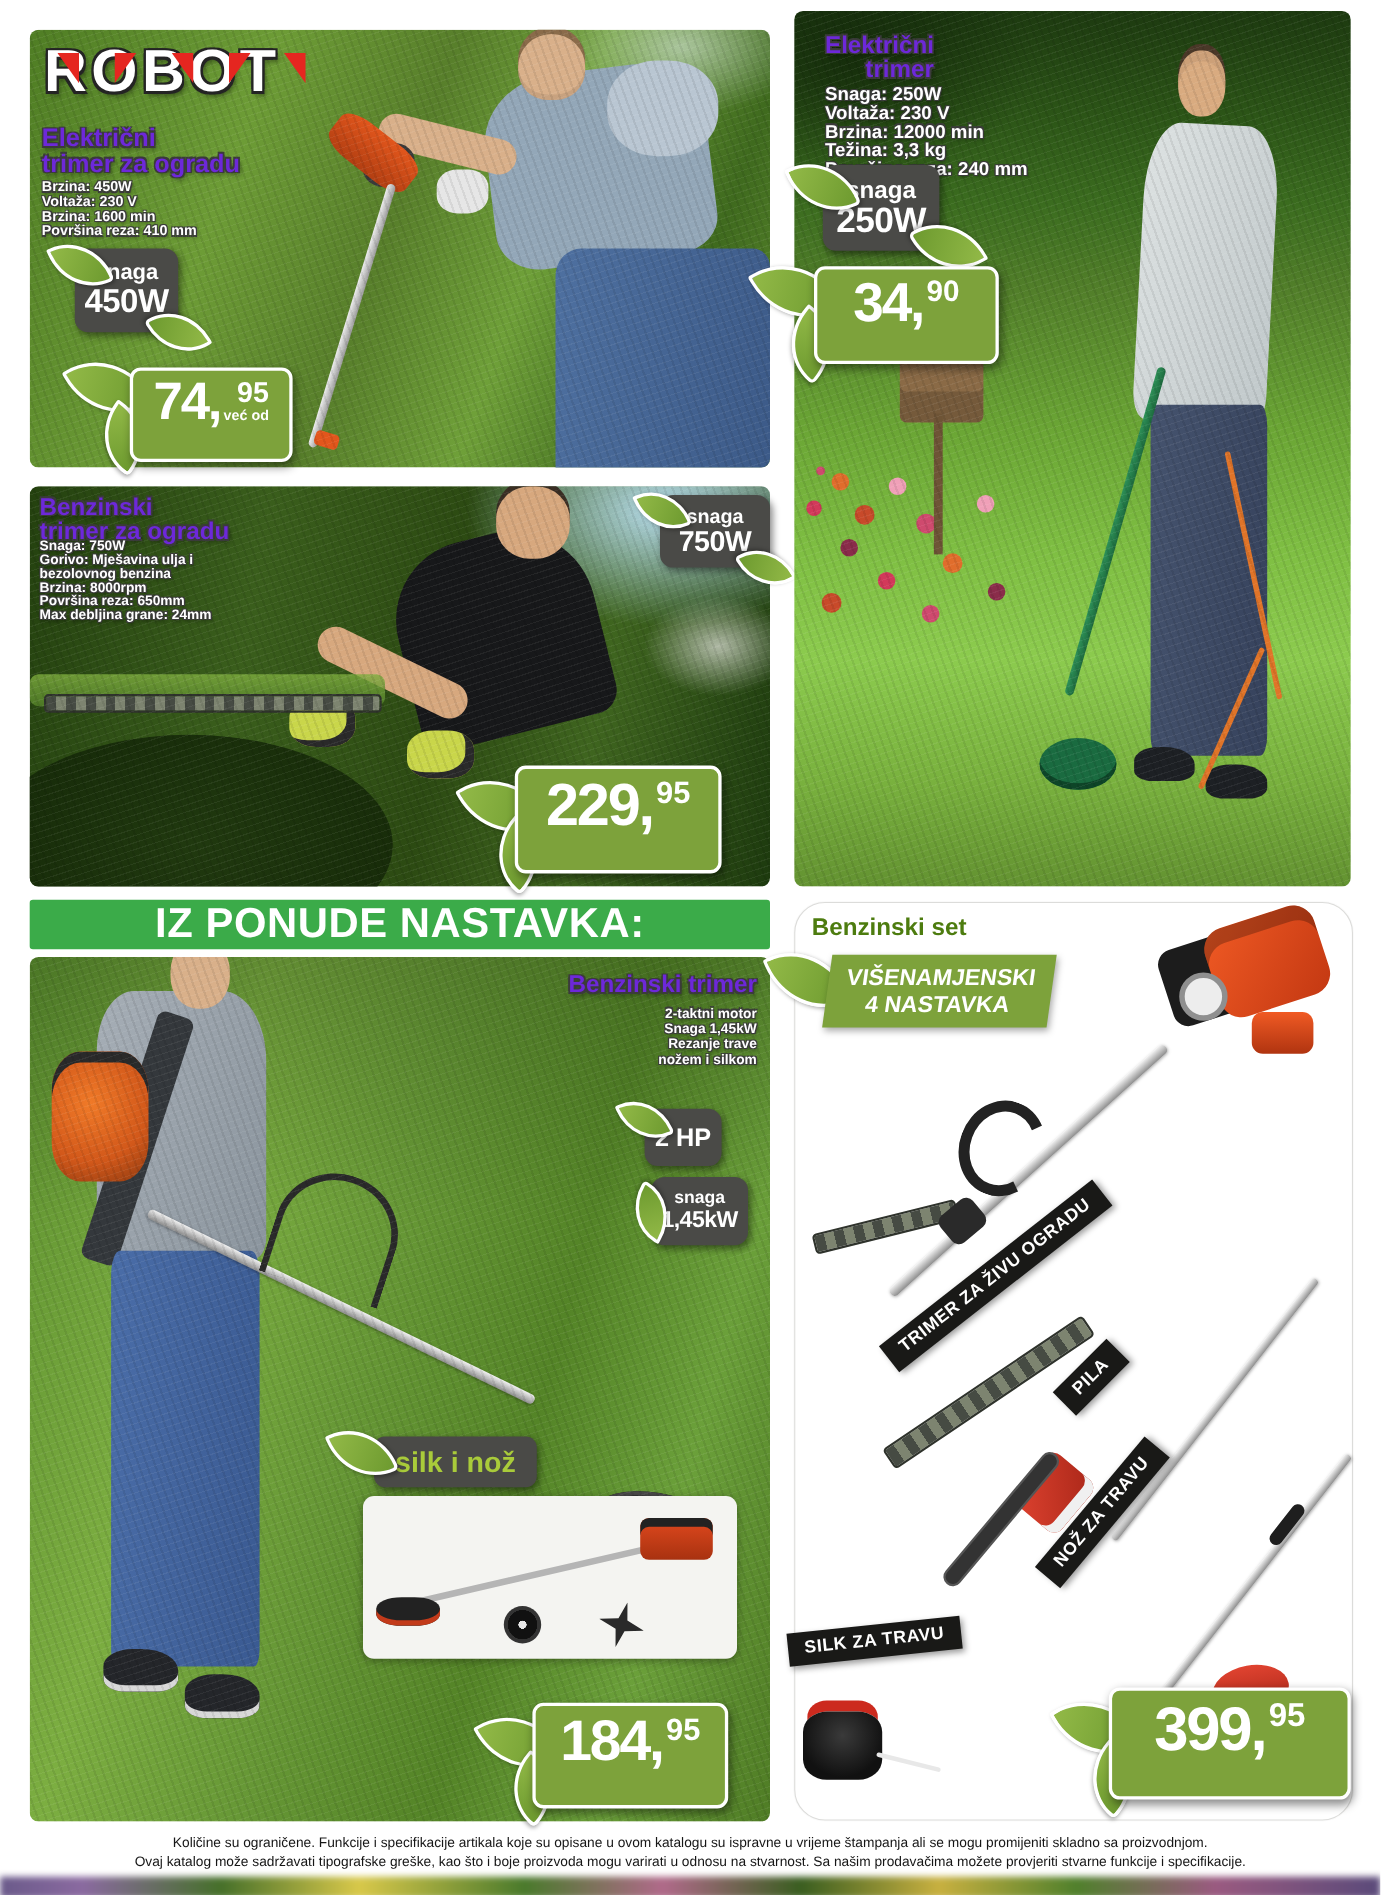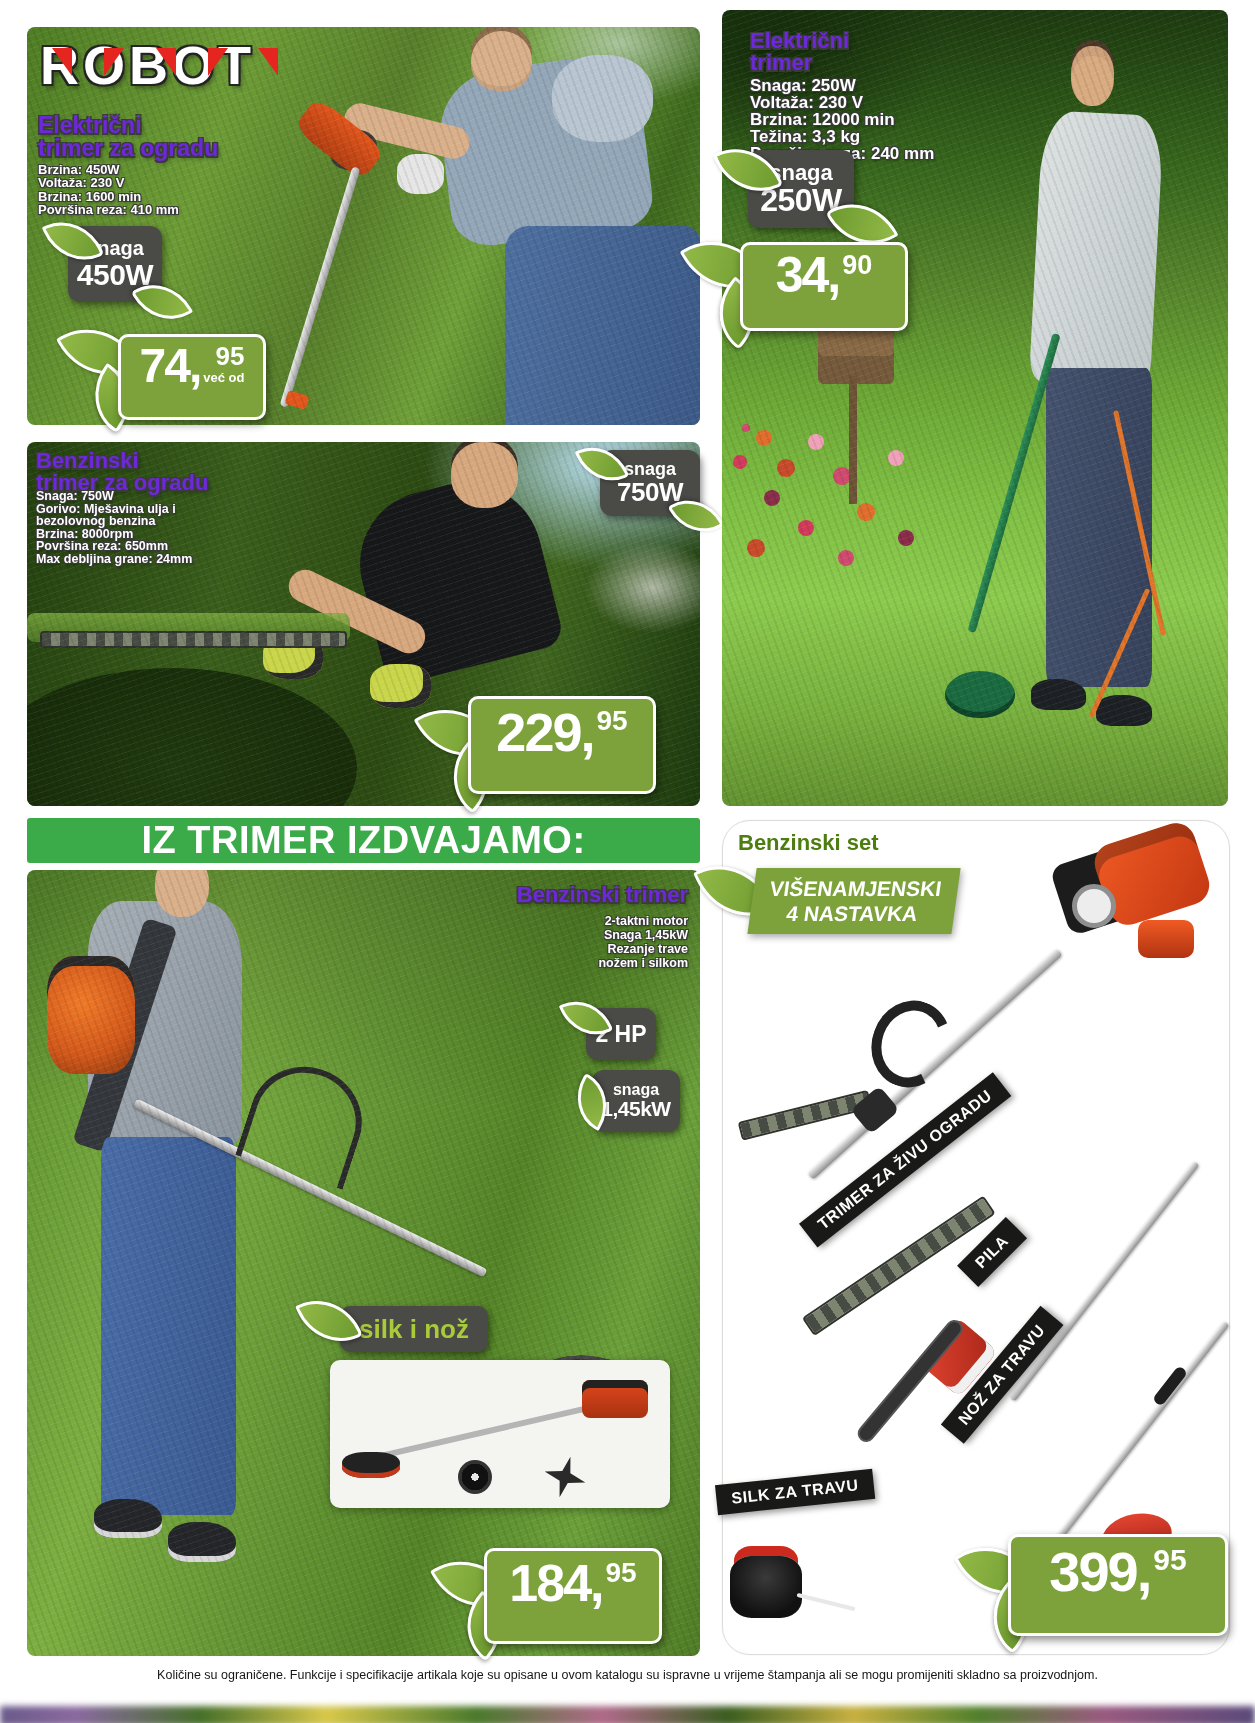--- a/index.html
+++ b/index.html
@@ -154,21 +154,21 @@
   <i class="leaf" style="left:426px;top:700px;width:56px;height:60px;transform:rotate(-30deg);"></i>
   <i class="leaf" style="left:446px;top:750px;width:44px;height:48px;transform:rotate(40deg);"></i>
   <div class="price" style="left:468px;top:696px;width:182px;height:84px;padding-top:8px;">
     <span class="p-whole" style="font-size:54px;">229,</span>
     <span class="p-side">
       <span class="p-cents" style="font-size:28px;">95</span>
     </span>
   </div>
 
   <div class="section-banner" style="left:27px;top:818px;width:673px;height:45px;font-size:38px;">
-    <span>IZ TRIMER IZDVAJAMO:</span>
+    <span>IZ PONUDE NASTAVKA:</span>
   </div>
 
   <div class="photo" style="left:27px;top:870px;width:673px;height:786px;background:
        linear-gradient(180deg, rgba(20,40,8,.25) 0%, rgba(20,40,8,0) 30%),
        linear-gradient(105deg,#5e9130 0%,#7cae41 25%,#679836 45%,#548427 65%,#6ba03a 82%,#4f7c25 100%);">
     <div class="shape" style="left:9%;top:4%;width:23%;height:31%;background:linear-gradient(110deg,#a6aeb6,#8b959e);border-radius:22% 26% 8% 8%;"></div>
     <div class="shape" style="left:19%;top:-2%;width:8%;height:8%;background:#d9b08a;border-radius:46%;"></div>
     <div class="shape" style="left:12%;top:6%;width:5%;height:30%;background:#34383c;transform:rotate(18deg);border-radius:8px;"></div>
     <div class="shape" style="left:11%;top:34%;width:20%;height:48%;background:linear-gradient(95deg,#4a6da8,#3a5a92);border-radius:6% 6% 4% 4%;"></div>
     <div class="shape" style="left:10%;top:80%;width:10%;height:5%;background:#24262a;border-radius:40% 50% 30% 30%;box-shadow:inset 0 -6px 0 #d8d8d8;"></div>
@@ -237,21 +237,21 @@
     <div class="shape" style="left:61%;top:84%;width:11%;height:4%;background:#1d2024;border-radius:40% 50% 30% 30%;"></div>
     <div class="shape" style="left:74%;top:86%;width:11%;height:4%;background:#1d2024;border-radius:40% 50% 30% 30%;"></div>
     <div class="shape" style="left:57%;top:40%;width:8px;height:310px;background:linear-gradient(90deg,#2e9158,#1d6b3e);transform:rotate(16deg);border-radius:4px;"></div>
     <div class="shape" style="left:44%;top:83%;width:14%;height:6%;background:#1a6b40;border-radius:50%;box-shadow:inset 0 -6px 0 #0e4528;"></div>
     <div class="shape" style="left:82%;top:50%;width:5px;height:230px;background:#e07428;transform:rotate(-12deg);border-radius:3px;"></div>
     <div class="shape" style="left:78%;top:72%;width:5px;height:140px;background:#e07428;transform:rotate(24deg);border-radius:3px;"></div>
   </div>
 
   <div class="wtitle" style="left:750px;top:30px;font-size:22px;">
     <span style="display:block;">Električni</span>
-    <span style="display:block;">trimer</span>
+    <span style="display:block;text-align:right;">trimer</span>
   </div>
   <div class="wspecs" style="left:750px;top:77px;font-size:17px;line-height:1.0;">
     <span>Snaga: 250W</span>
     <span>Voltaža: 230 V</span>
     <span>Brzina: 12000 min</span>
     <span>Težina: 3,3 kg</span>
     <span>Površina reza: 240 mm</span>
   </div>
 
   <div class="dark-badge" style="left:748px;top:150px;width:106px;height:78px;">
@@ -315,16 +315,17 @@
   <i class="leaf" style="left:966px;top:1538px;width:56px;height:60px;transform:rotate(-30deg);"></i>
   <i class="leaf" style="left:986px;top:1590px;width:44px;height:48px;transform:rotate(40deg);"></i>
   <div class="price" style="left:1008px;top:1534px;width:214px;height:88px;padding-top:8px;">
     <span class="p-whole" style="font-size:56px;">399,</span>
     <span class="p-side">
       <span class="p-cents" style="font-size:30px;">95</span>
     </span>
   </div>
 
   <div class="footer-line" style="top:1668px;">Količine su ograničene. Funkcije i specifikacije artikala koje su opisane u ovom katalogu su ispravne u vrijeme štampanja ali se mogu promijeniti skladno sa proizvodnjom.</div>
+  <div class="footer-line" style="top:1685px;">Ovaj katalog može sadržavati tipografske greške, kao što i boje proizvoda mogu varirati u odnosu na stvarnost. Sa našim prodavačima možete provjeriti stvarne funkcije i specifikacije.</div>
 
   <div class="bottom-strip" style="top:1706px;height:20px;background:linear-gradient(90deg,#6a5a8a,#8a6aa0 6%,#46702a 16%,#d8c84a 26%,#4a7a2c 38%,#b06a8a 48%,#3a5e20 58%,#c8b040 68%,#50802c 78%,#9a5a80 88%,#5a4a7a 100%);"></div>
 
 </div>
 
 </body></html>

